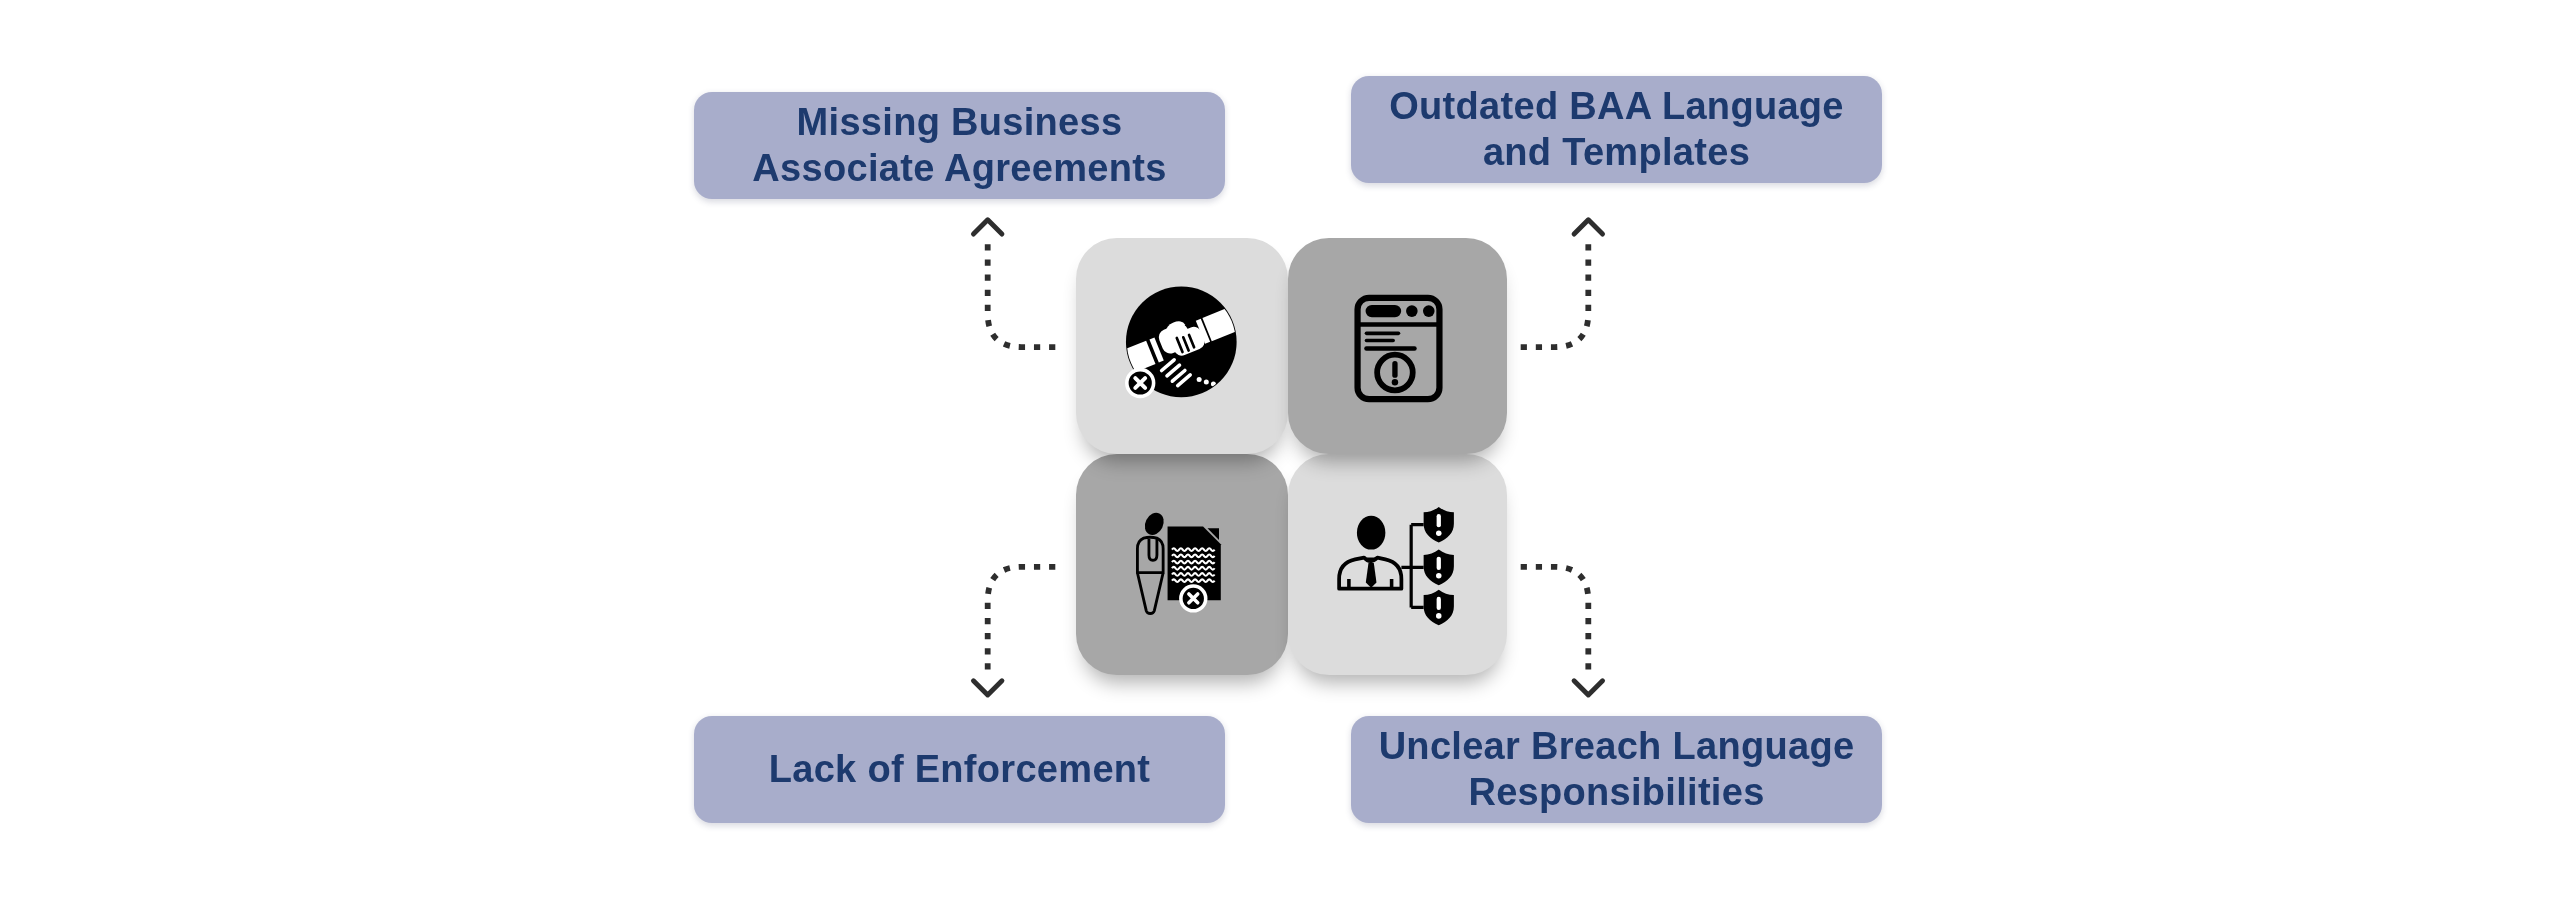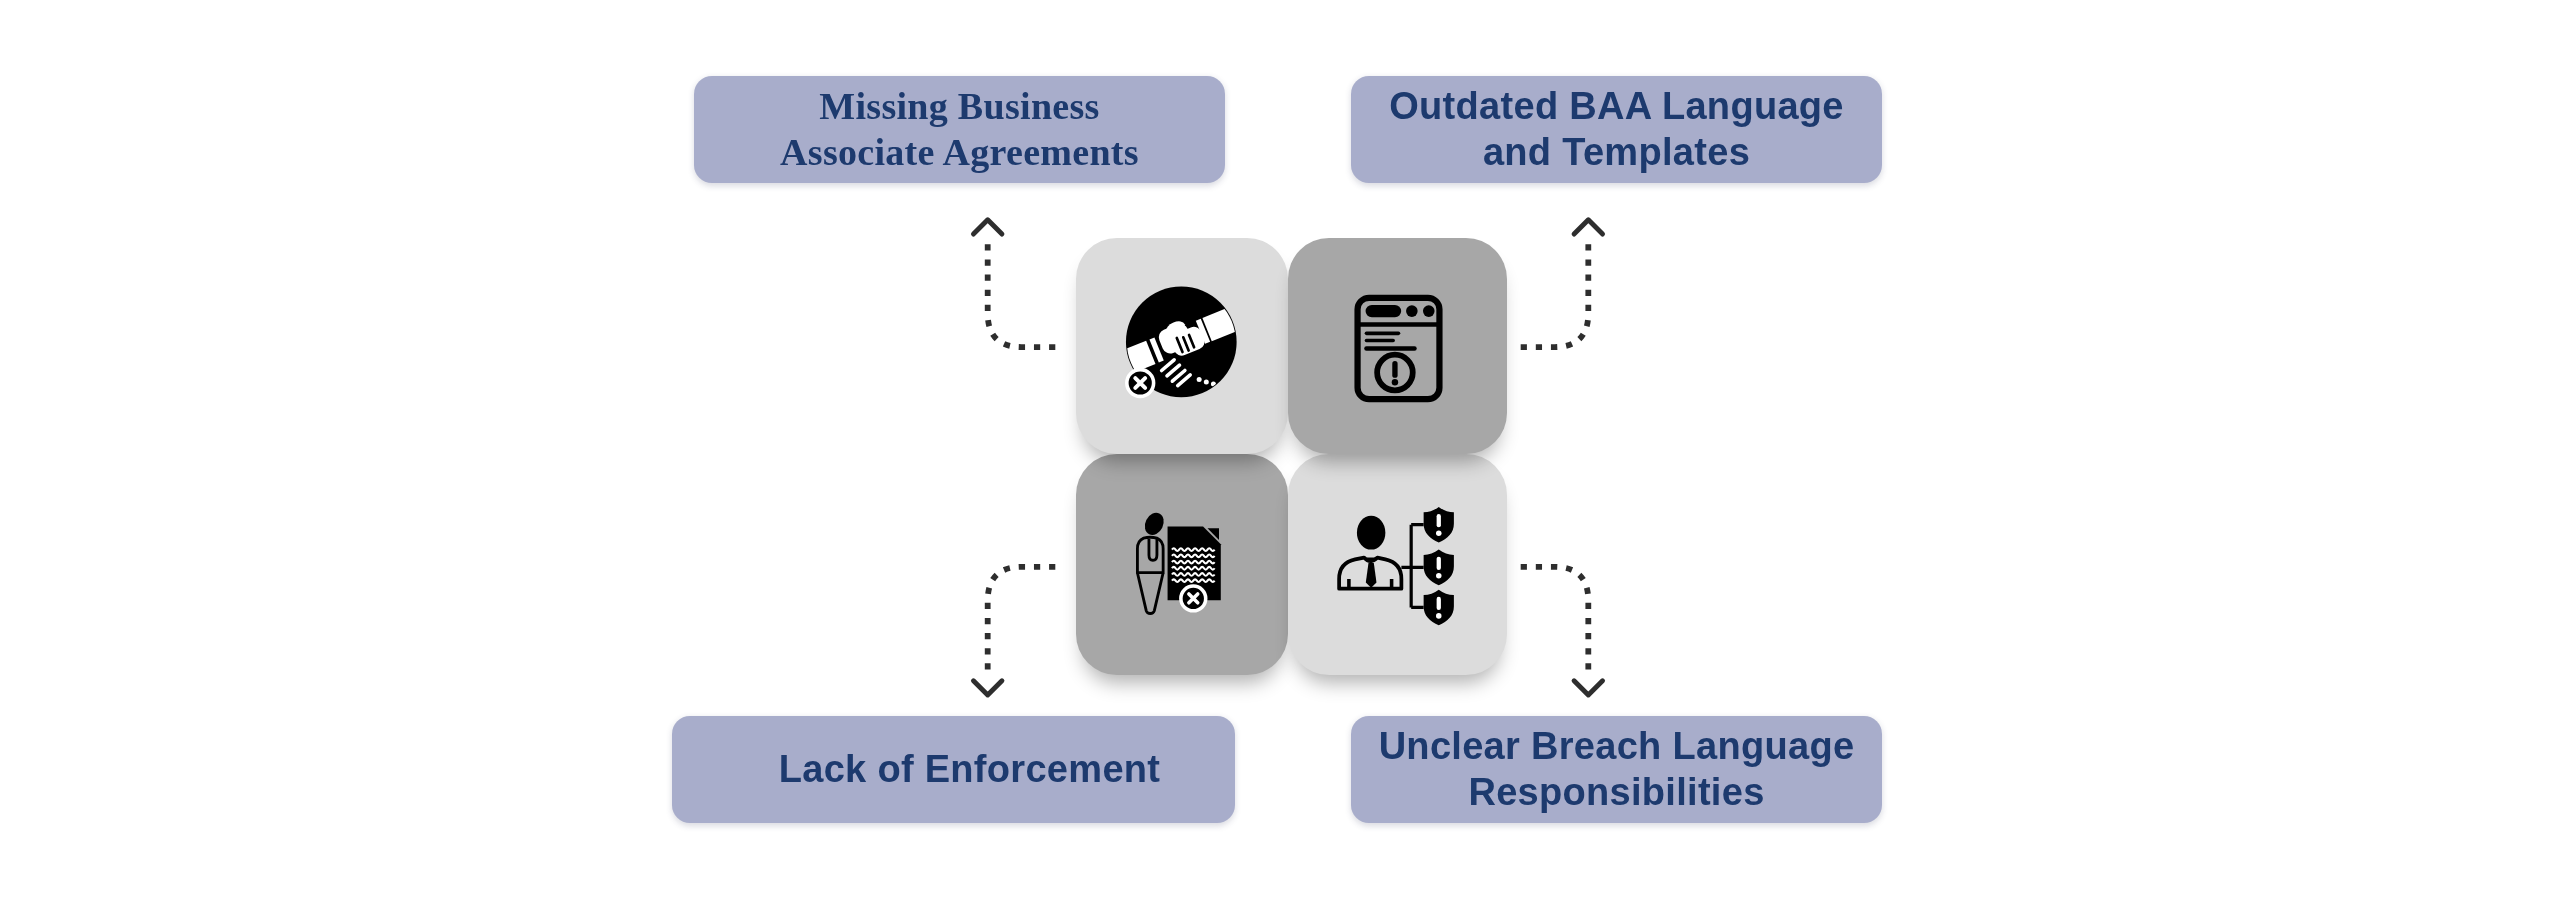--- a/index.html
+++ b/index.html
@@ -12,23 +12,23 @@
     position:absolute; width:531px; height:107px;
     background:#a8adcb; border-radius:18px;
     display:flex; align-items:center; justify-content:center;
     text-align:center; z-index:1;
     box-shadow:0 2.7px 6.2px rgba(45,50,90,0.18);
   }
   .label-box .label-text {
     font-size:38px; font-weight:bold; color:#1d3a6e;
     line-height:1.2; white-space:pre-line; letter-spacing:0.3px;
   }
-  .pos-tl { left:694px;  top:76px;font-family:Liberation Serif, serif; }
+  .pos-tl { left:694px;  top:92px; }
   .pos-tr { left:1351px; top:76px; }
-  .pos-bl { left:672px;  top:716px;padding-left:32px; }
+  .pos-bl { left:694px;  top:716px; }
   .pos-br { left:1351px; top:716px; }
 
   .tile { position:absolute; border-radius:41px;
           box-shadow:0 14.2px 19.6px -7.1px rgba(0,0,0,0.30); }
   .tile.light { background:#dcdcdc; }
   .tile.dark  { background:#a7a7a7; }
   .tile.row-top    { z-index:3; }
   .tile.row-bottom { z-index:2; }
   .tile-a { left:1076px; top:238px; width:212px; height:216px; }
   .tile-b { left:1288px; top:238px; width:219px; height:216px; }

